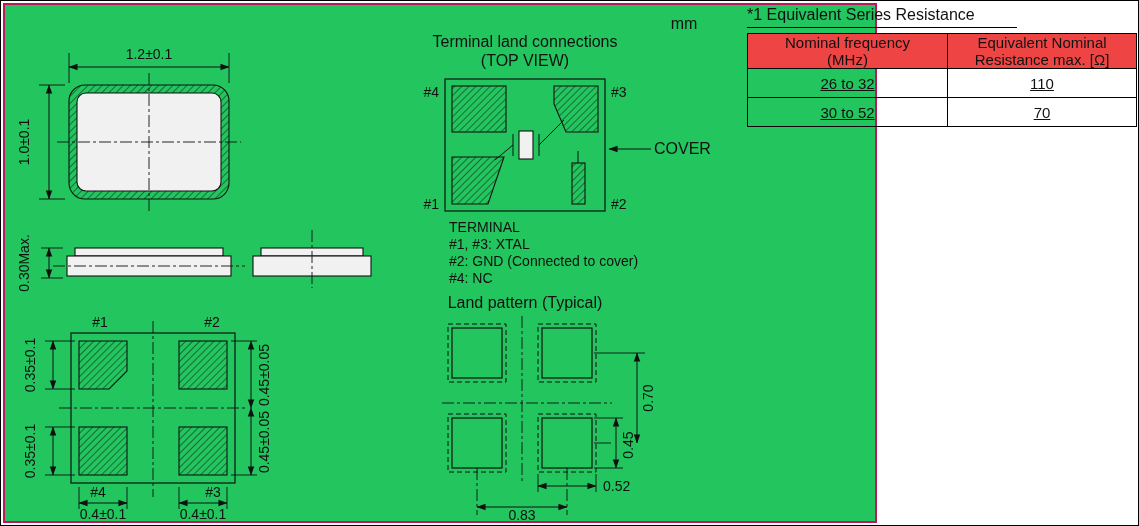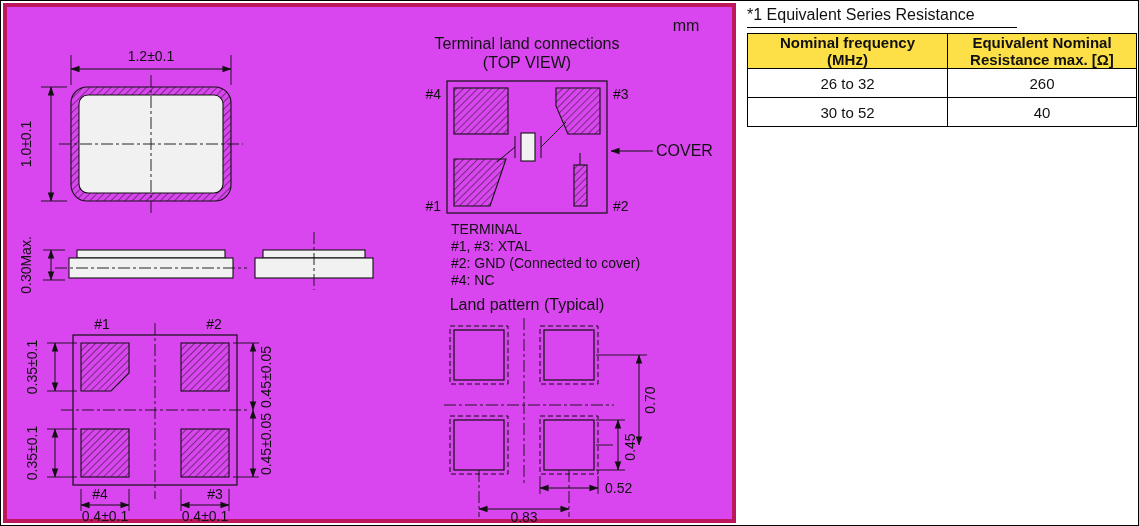--- a/index.html
+++ b/index.html
@@ -2,22 +2,22 @@
 <html><head>
 <meta charset="utf-8">
 <style>
   * { margin:0; padding:0; box-sizing:border-box; }
   html,body { width:1139px; height:526px; background:#fff;
               font-family:"Liberation Sans", sans-serif; color:#111; }
   .page { position:relative; width:1139px; height:526px; border:1px solid #000;
           background:#fff; overflow:hidden; }
 
   
-  .panel { position:absolute; left:2px; top:2px; width:733px; height:520px;
-           border:4px solid #be185d; background:#d946ef; }
+  .panel { position:absolute; left:2px; top:2px; width:874px; height:520px;
+           border:2px solid #be185d; background:#22c55e; }
   .panel svg { display:block; }
 
   svg text { fill:#111; font-family:"Liberation Sans", sans-serif; }
   .t14 { font-size:14px; }
   .t16 { font-size:16px; }
   .cl   { stroke:#111; stroke-width:0.9; stroke-dasharray:12 3 3 3; fill:none; }
   .dash { stroke:#111; stroke-width:1; stroke-dasharray:5 3; fill:none; }
   .ext  { stroke:#111; stroke-width:0.9; fill:none; }
   .dim  { stroke:#111; stroke-width:1; fill:none;
           marker-start:url(#arr); marker-end:url(#arr); }
@@ -25,24 +25,24 @@
   .solid   { fill:#f1f1f1; stroke:#111; stroke-width:1.1; }
   .hatched { fill:url(#hatch); stroke:#111; stroke-width:1.1; }
   .lead    { stroke:#111; stroke-width:1; fill:none; }
 
   
   .esr { position:absolute; left:746px; top:4px; width:390px; }
   .esr-title { font-size:16px; line-height:20px; display:inline-block;
                border-bottom:1px solid #000; padding:0 42px 2px 0;text-align:center; }
   .esr table { border-collapse:collapse; width:390px; margin-top:5px; table-layout:fixed; }
   .esr th, .esr td { border:1px solid #000; text-align:center; font-size:15px; }
-  .esr th { background:#fde047; font-weight:bold; height:34px;
+  .esr th { background:#ef4444; font-weight:normal; height:34px;
             white-space:pre-line; vertical-align:middle; }
   .esr th:first-child { width:200px; }
-  .esr td { height:29px; }
+  .esr td { height:29px;text-decoration:underline; }
 </style>
 </head>
 <body>
 
 <div class="page">
 
   <div class="panel">
     <svg width="729" height="516" viewBox="0 0 729 516">
       <defs>
         <pattern id="hatch" patternUnits="userSpaceOnUse" width="5" height="5" patternTransform="rotate(45)">
@@ -201,23 +201,23 @@
         <tr>
           <th>Nominal frequency
 (MHz)</th>
           <th>Equivalent Nominal
 Resistance max. [Ω]</th>
         </tr>
       </thead>
       <tbody>
         <tr>
           <td>26 to 32</td>
-          <td>260</td>
+          <td>110</td>
         </tr>
         <tr>
           <td>30 to 52</td>
-          <td>40</td>
+          <td>70</td>
         </tr>
       </tbody>
     </table>
   </div>
 
 </div>
 
 </body></html>

